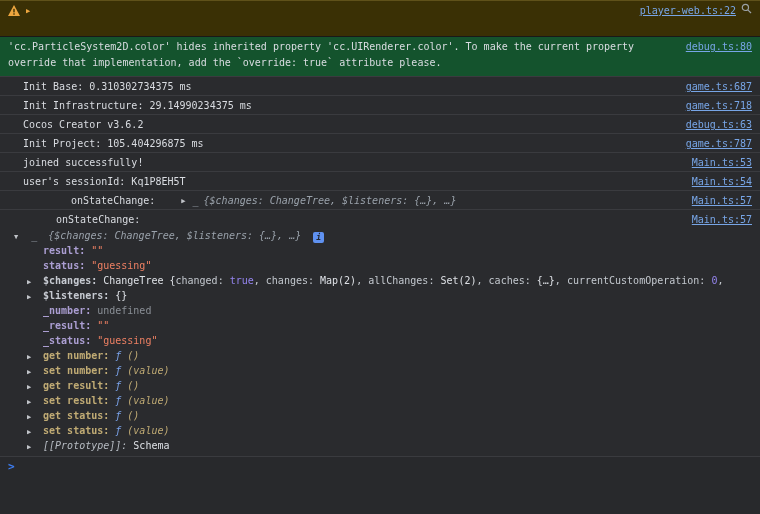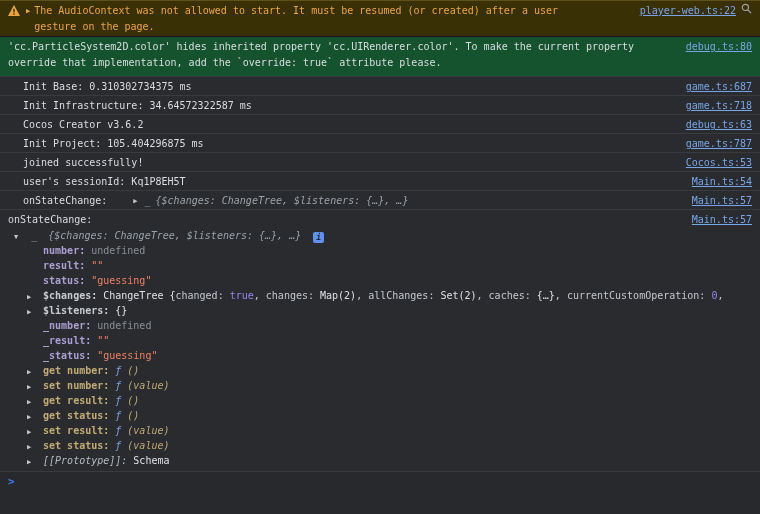--- a/index.html
+++ b/index.html
@@ -13,21 +13,21 @@
        border-bottom:1px solid #3a3b3f;line-height:16px;flex-shrink:0;box-sizing:border-box;}
   .row.single{height:19px;padding-left:23px;}
   .warn1{background:#3a3005;color:#eda63f;border-top:1px solid #5f511a;border-bottom:1px solid #191919;height:37px;}
   .warn2{background:#14532d;height:40px;}
   .msgbody{flex:0 1 auto;}
   .links{margin-left:auto;padding-left:10px;display:flex;gap:5px;white-space:nowrap;}
   .link{color:#77a5e6;text-decoration:underline;cursor:pointer;}
   .wicon{margin:2px 4px 0 0;flex-shrink:0;}
   .arr{color:#c0c3c8;font-size:7px;line-height:16px;display:inline-block;margin:0 4px 0 2px;}
   .warn1 .arr{color:#eda63f;}
-  .statelabel{white-space:nowrap;}
+  .statelabel{white-space:nowrap;margin-left:48px;}
   .cname{font-style:italic;color:#9aa2ab;margin:0 5px 0 3px;}
   .preview{font-style:italic;color:#9aa2ab;white-space:nowrap;}
   .collapsed-gap{margin-left:26px;}
   .row.multi{display:block;padding:2px 0 2px 0;}
   .exp-head{display:flex;align-items:flex-start;padding:0 8px;line-height:16px;}
   .rootline{padding-left:12px;height:15px;line-height:15px;white-space:nowrap;}
   .tree{padding-bottom:1px;}
   .trow{height:15px;line-height:15px;padding-left:27px;white-space:nowrap;overflow:hidden;}
   .arr2{display:inline-block;width:10px;color:#c0c3c8;font-size:7px;}
   .arr2.hidden{visibility:hidden;}
@@ -57,24 +57,20 @@
 
   <div class="row warn1">
     <span class="wicon">
       <svg width="12" height="11" viewBox="0 0 12 11">
           <path d="M6 0 L12 11 L0 11 Z" fill="#eda63f"></path>
           <rect x="5.3" y="3.8" width="1.4" height="3.6" fill="#3a3005"></rect>
           <rect x="5.3" y="8.3" width="1.4" height="1.4" fill="#3a3005"></rect>
         </svg>
     </span>
     <span class="arr">▶</span>
-    <div class="msgbody">
-      <div>The AudioContext was not allowed to start. It must be resumed (or created) after a user</div>
-      <div>gesture on the page.</div>
-    </div>
     <span class="links">
       <span class="link">player-web.ts:22</span>
       <span>
         <svg width="11" height="11" viewBox="0 0 11 11">
             <circle cx="4.4" cy="4.4" r="3.1" stroke="#9aa0a6" stroke-width="1.2" fill="none"></circle>
             <line x1="6.8" y1="6.8" x2="10" y2="10" stroke="#9aa0a6" stroke-width="1.2"></line>
           </svg>
       </span>
     </span>
   </div>
@@ -89,41 +85,41 @@
     </span>
   </div>
 
   <div class="row single">
     <span>Init Base: 0.310302734375 ms</span>
     <span class="links">
         <span class="link">game.ts:687</span>
       </span>
   </div>
   <div class="row single">
-    <span>Init Infrastructure: 34.64572322587 ms</span>
+    <span>Init Infrastructure: 29.14990234375 ms</span>
     <span class="links">
         <span class="link">game.ts:718</span>
       </span>
   </div>
   <div class="row single">
     <span>Cocos Creator v3.6.2</span>
     <span class="links">
         <span class="link">debug.ts:63</span>
       </span>
   </div>
   <div class="row single">
     <span>Init Project: 105.404296875 ms</span>
     <span class="links">
         <span class="link">game.ts:787</span>
       </span>
   </div>
   <div class="row single">
     <span>joined successfully!</span>
     <span class="links">
-        <span class="link">Cocos.ts:53</span>
+        <span class="link">Main.ts:53</span>
       </span>
   </div>
   <div class="row single">
     <span>user's sessionId: Kq1P8EH5T</span>
     <span class="links">
         <span class="link">Main.ts:54</span>
       </span>
   </div>
 
   <div class="row single">
@@ -146,24 +142,20 @@
     <div class="rootline">
       <span class="arr">▼</span>
       <span class="cname">_</span>
       <span class="preview">{$changes: ChangeTree, $listeners: {…}, …}</span>
       <span class="info-badge">i</span>
     </div>
     <div class="tree">
 
       <div class="trow">
         <span class="arr2 hidden"></span>
-        <span class="tkey">number: </span><span class="v-undef">undefined</span>
-      </div>
-      <div class="trow">
-        <span class="arr2 hidden"></span>
         <span class="tkey">result: </span><span class="v-str">""</span>
       </div>
       <div class="trow">
         <span class="arr2 hidden"></span>
         <span class="tkey">status: </span><span class="v-str">"guessing"</span>
       </div>
 
       <div class="trow">
         <span class="arr2">▶</span>
         <span class="tkey dollar">$changes: </span><span class="v-obj">ChangeTree {</span><span class="pkey">changed: </span><span class="v-num">true</span><span class="pkey">, changes: </span><span class="v-obj">Map(2)</span><span class="pkey">, allChanges: </span><span class="v-obj">Set(2)</span><span class="pkey">, caches: </span><span class="v-obj">{…}</span><span class="pkey">, currentCustomOperation: </span><span class="v-num">0</span><span class="pkey">,</span>
@@ -193,25 +185,25 @@
       <div class="trow">
         <span class="arr2">▶</span>
         <span class="tkey fnkey">set number: </span><span class="v-fn">ƒ </span><span class="v-args">(value)</span>
       </div>
       <div class="trow">
         <span class="arr2">▶</span>
         <span class="tkey fnkey">get result: </span><span class="v-fn">ƒ </span><span class="v-args">()</span>
       </div>
       <div class="trow">
         <span class="arr2">▶</span>
+        <span class="tkey fnkey">set result: </span><span class="v-fn">ƒ </span><span class="v-args">(value)</span>
+      </div>
+      <div class="trow">
+        <span class="arr2">▶</span>
         <span class="tkey fnkey">get status: </span><span class="v-fn">ƒ </span><span class="v-args">()</span>
-      </div>
-      <div class="trow">
-        <span class="arr2">▶</span>
-        <span class="tkey fnkey">set result: </span><span class="v-fn">ƒ </span><span class="v-args">(value)</span>
       </div>
       <div class="trow">
         <span class="arr2">▶</span>
         <span class="tkey fnkey">set status: </span><span class="v-fn">ƒ </span><span class="v-args">(value)</span>
       </div>
       <div class="trow">
         <span class="arr2">▶</span>
         <span class="tkey proto">[[Prototype]]: </span><span class="v-obj">Schema</span>
       </div>
 

